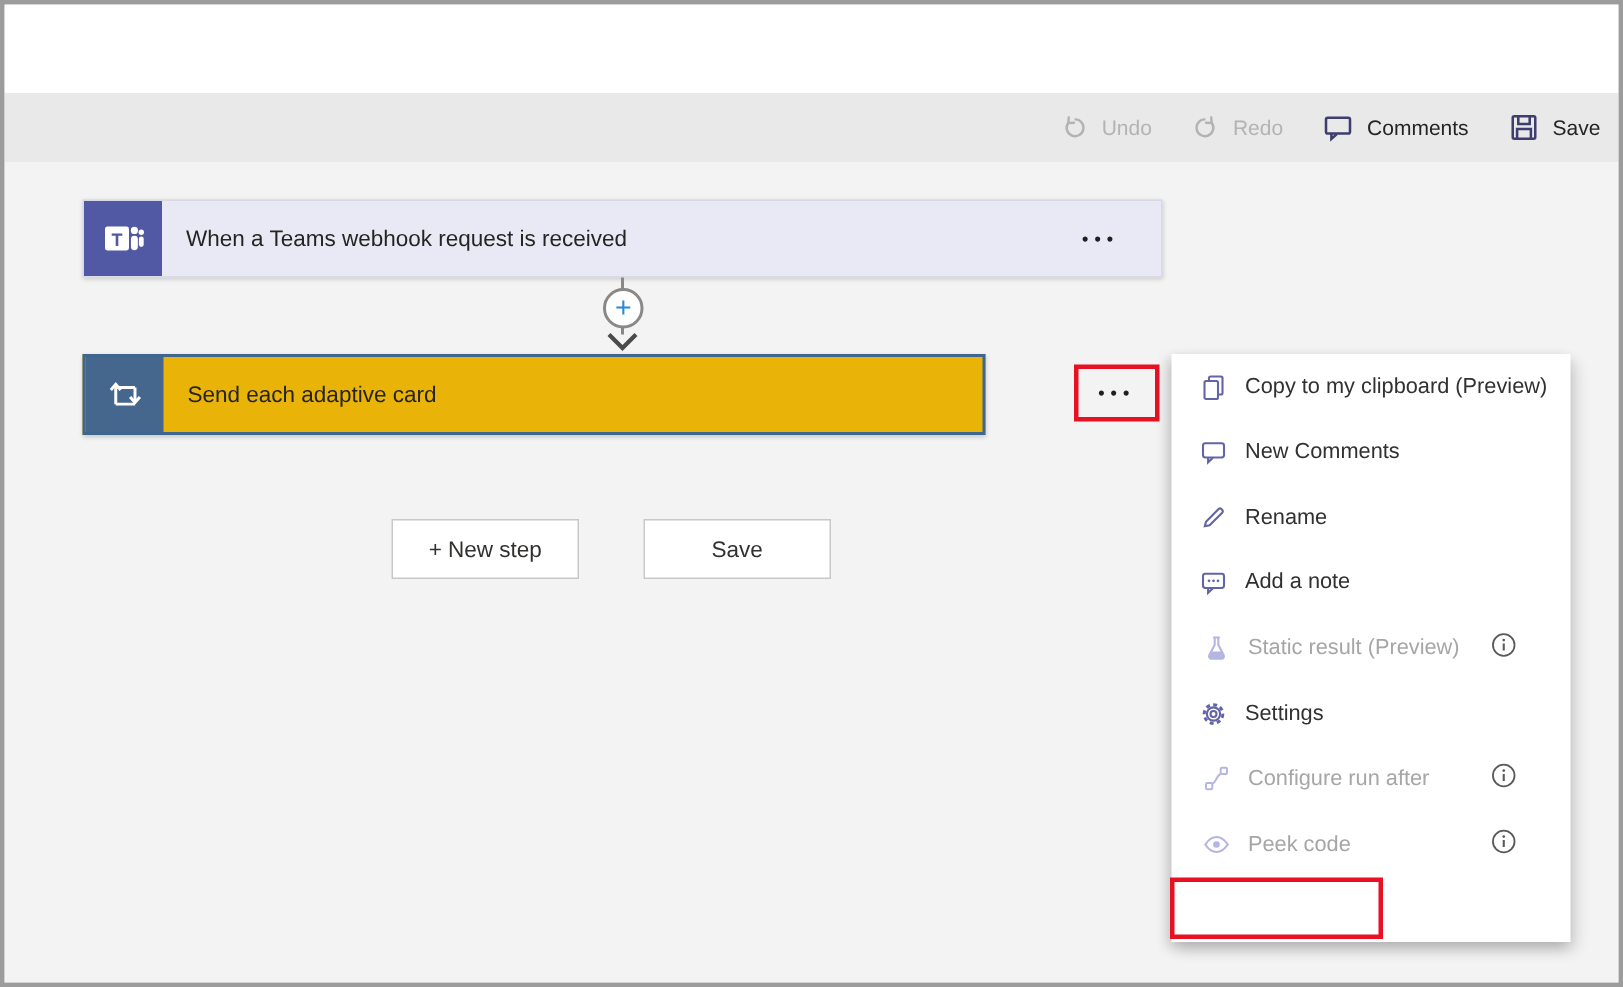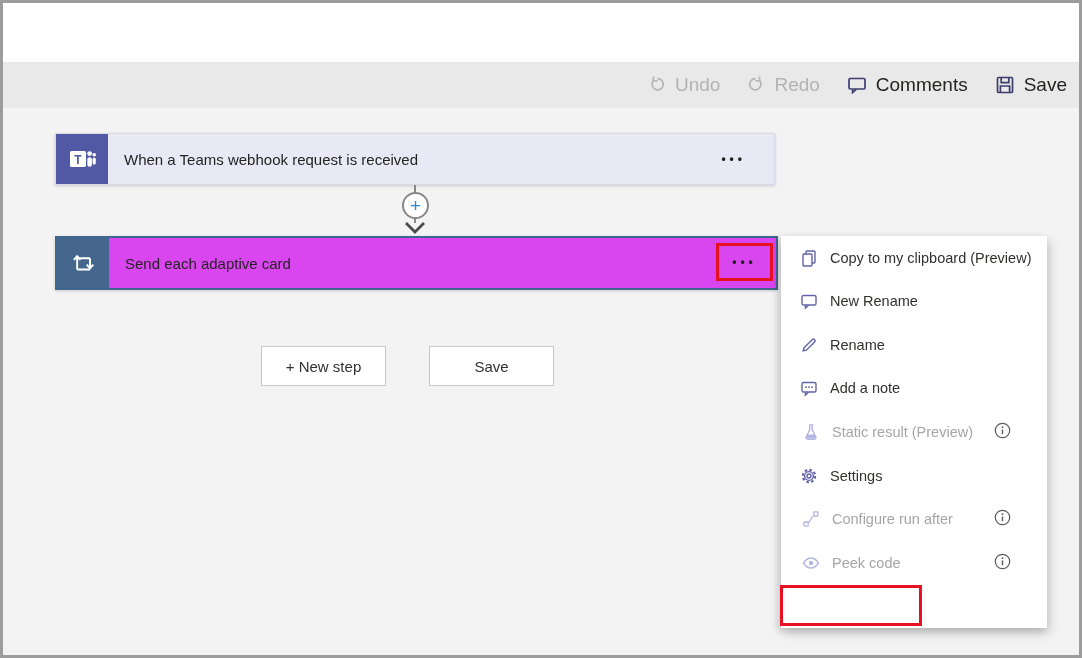--- a/index.html
+++ b/index.html
@@ -1,28 +1,28 @@
 <!DOCTYPE html>
 <html><head>
 <meta charset="utf-8">
 <style>
   html,body{margin:0;padding:0;background:#fff;}
   *{box-sizing:border-box;font-family:"Liberation Sans","DejaVu Sans",sans-serif;}
   .window{position:relative;width:1082px;height:658px;border:3px solid #9c9c9c;background:#f3f3f3;overflow:hidden;}
   .titlebar{position:absolute;left:0;top:0;width:1076px;height:59px;background:#ffffff;}
   .toolbar{position:absolute;left:0;top:59px;width:1076px;height:46px;background:#e9e9e9;display:flex;align-items:center;justify-content:flex-end;padding-right:12px;gap:26px;}
-  .tb-item{display:flex;align-items:flex-start;gap:8px;font-size:19px;color:#252423;cursor:pointer;}
+  .tb-item{display:flex;align-items:center;gap:8px;font-size:14px;color:#252423;cursor:pointer;}
   .tb-item.disabled{color:#b3b3b3;cursor:default;}
   .tb-item svg{display:block;}
   .canvas{position:absolute;left:0;top:105px;width:1076px;height:547px;background:#f3f3f3;}
 
   
   .card{position:absolute;display:flex;align-items:stretch;background:#e9e9f5;box-shadow:0 1px 3px rgba(0,0,0,0.18);}
   .trigger-card{left:52px;top:130px;width:720px;height:52px;border:1px solid #d8d8e6;}
-  .action-card{left:52px;top:233px;width:723px;height:54px;border:2px solid #3f668f;background:#d946ef;}
+  .action-card{left:52px;top:233px;width:602px;height:54px;border:2px solid #3f668f;background:#eab308;}
   .card-icon{width:52px;display:flex;align-items:center;justify-content:center;flex:0 0 52px;}
   .trigger-card .card-icon{background:#5158a4;}
   .action-card .card-icon{background:#45678e;}
   .card-title{flex:1;display:flex;align-items:center;padding-left:16px;font-size:15px;color:#252423;}
   .card-dots{display:flex;align-items:center;justify-content:center;color:#1f1f1f;font-size:12px;letter-spacing:4px;font-weight:bold;cursor:pointer;}
   .trigger-card .card-dots{padding-right:28px;}
   .redbox-ellipsis{position:absolute;left:659px;top:5px;width:57px;height:38px;border:3px solid #e81123;display:flex;align-items:center;justify-content:center;}
 
   
   .conn-line{position:absolute;left:411px;top:182px;width:2px;height:38px;background:#8a8886;}
@@ -153,21 +153,21 @@
       <span>Copy to my clipboard (Preview)</span>
     </div>
 
     <div class="mi">
       <span class="ic">
         <svg width="20" height="20" viewBox="0 0 20 20">
             <rect x="3" y="4.5" width="14" height="9.5" rx="1.6" stroke-width="1.4"></rect>
             <path d="M6.4 14.3 V17.2 L9.5 14.3" stroke-width="1.4"></path>
           </svg>
       </span>
-      <span>New Rename</span>
+      <span>New Comments</span>
     </div>
 
     <div class="mi">
       <span class="ic">
         <svg width="20" height="20" viewBox="0 0 20 20">
             <path d="M4.2 15.8 L5 12.8 L13.4 4.4 A1.3 1.3 0 0 1 15.2 4.4 L15.8 5 A1.3 1.3 0 0 1 15.8 6.8 L7.4 15.2 Z" stroke-width="1.4"></path>
           </svg>
       </span>
       <span>Rename</span>
     </div>

